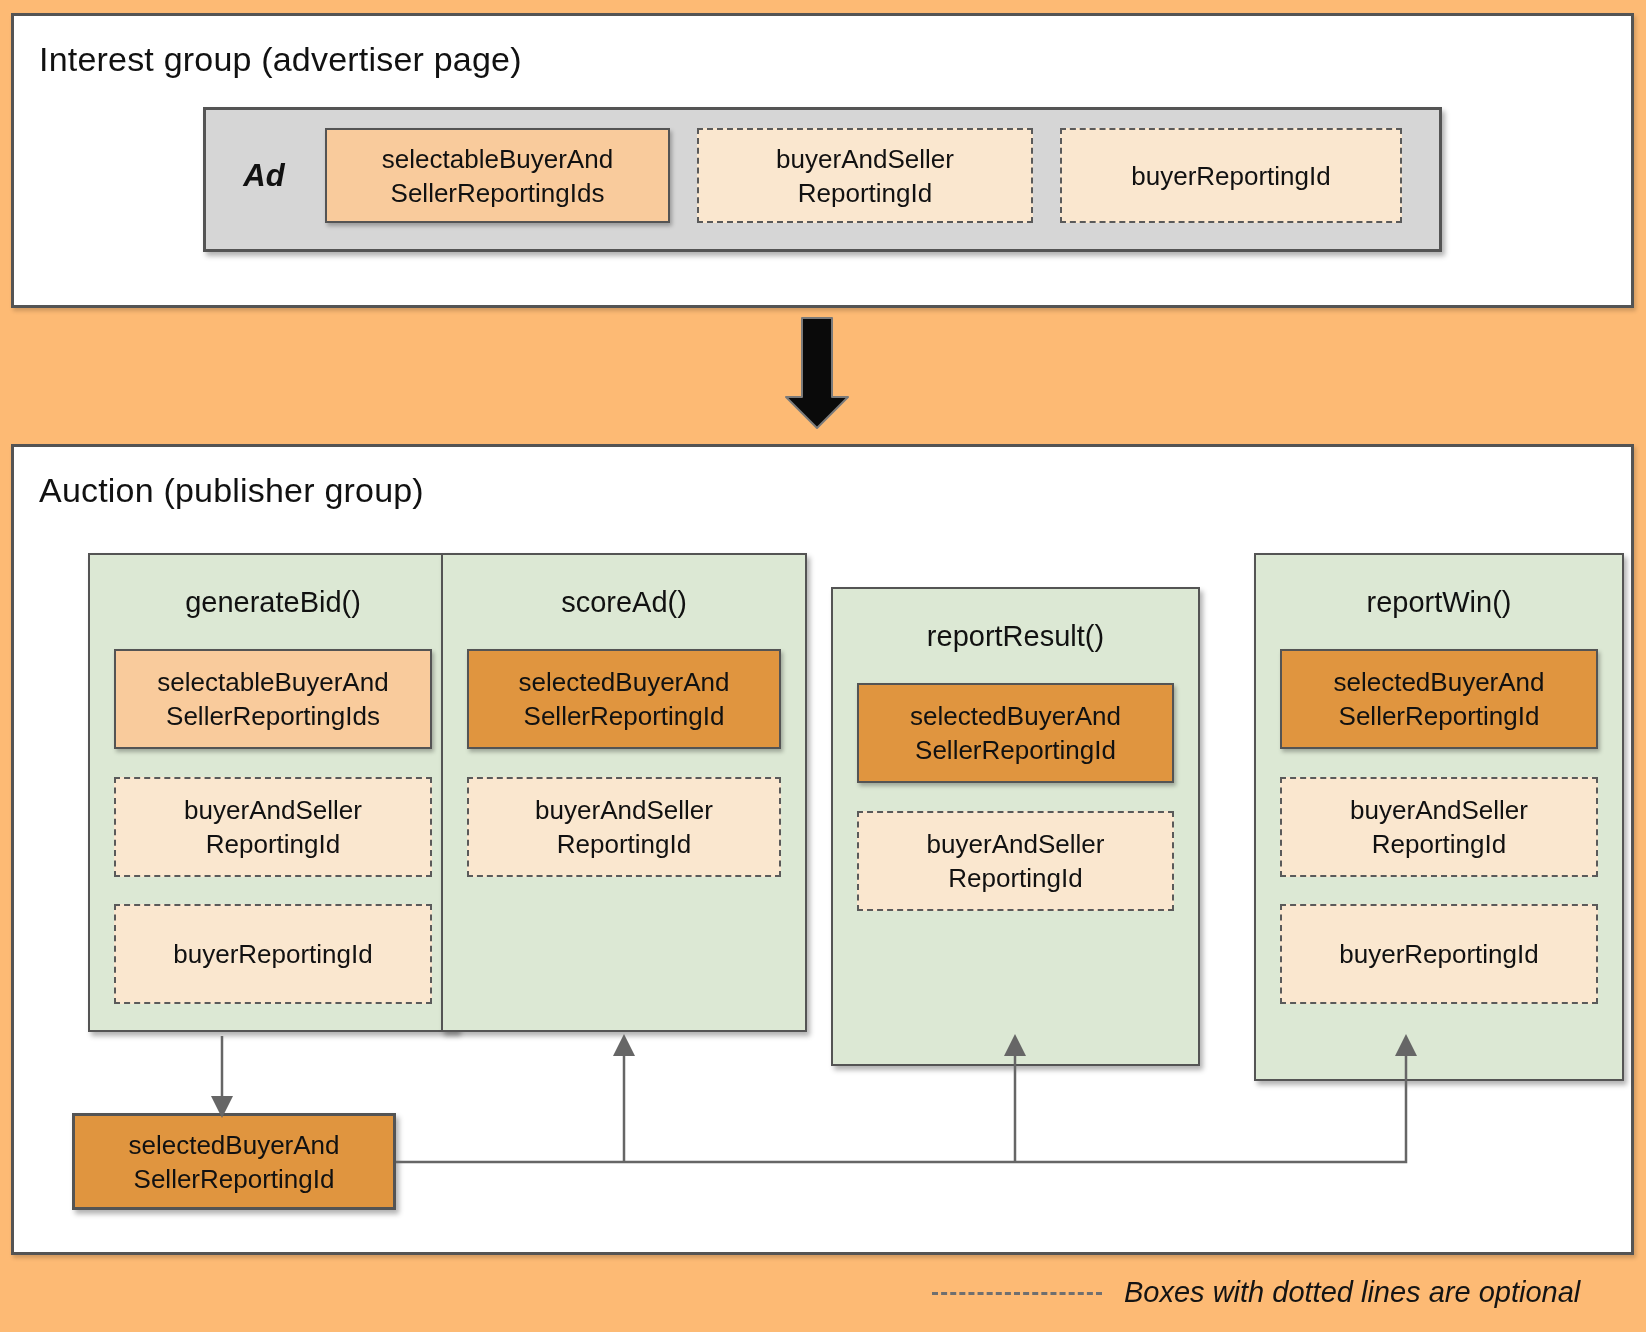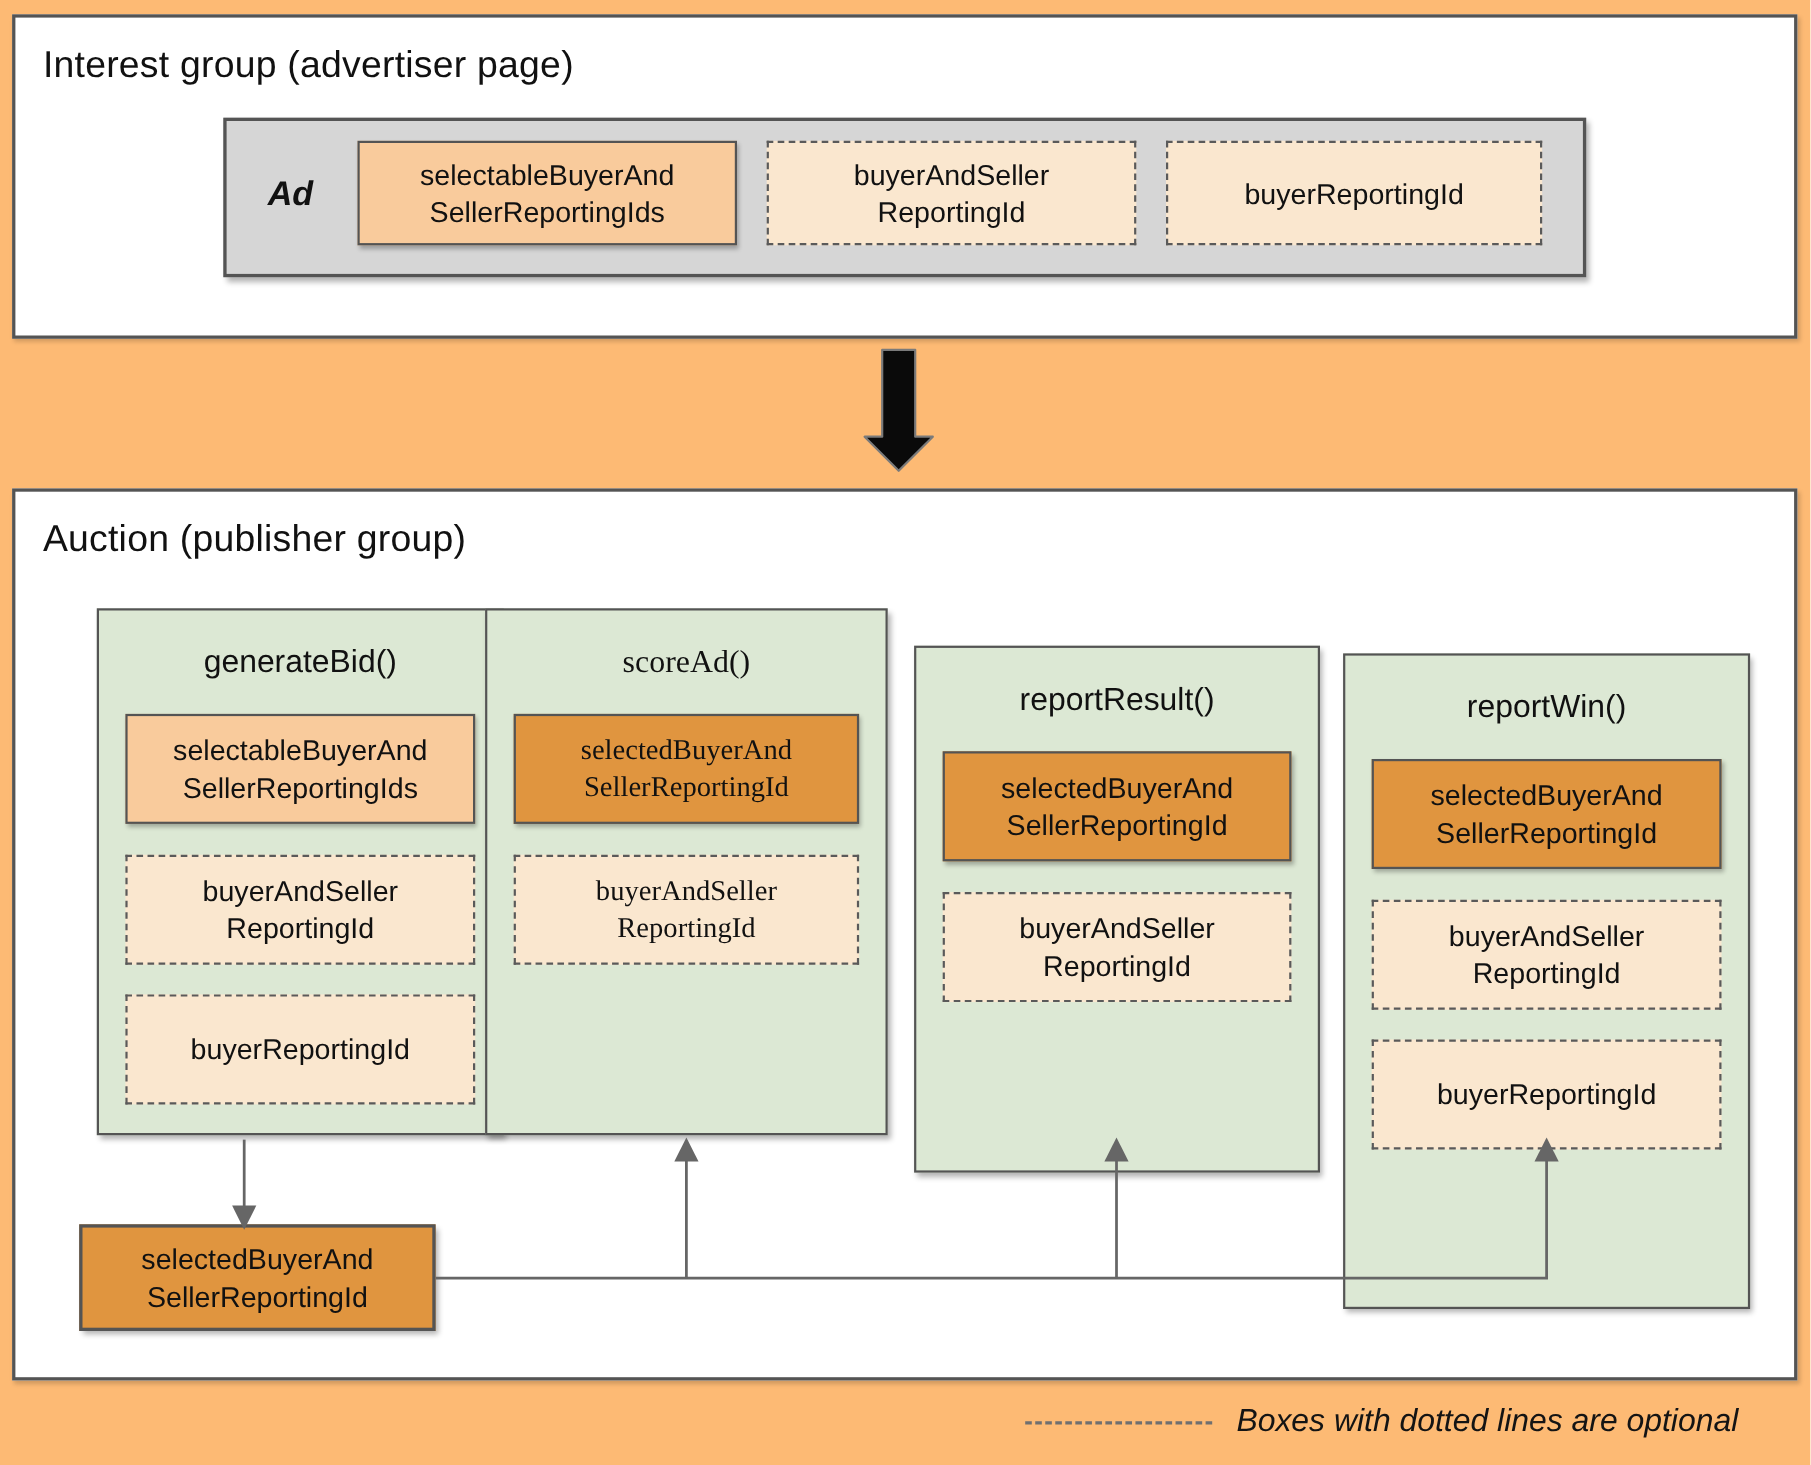--- a/index.html
+++ b/index.html
@@ -108,37 +108,37 @@
 
   <div class="abs column" style="left:47px;top:553px;width:370px;height:479px;margin-left:41px;">
     <div class="column-header">generateBid()</div>
     <div class="slot slot1 node node-solid-light">selectableBuyerAnd
 SellerReportingIds</div>
     <div class="slot slot2 node node-dashed">buyerAndSeller
 ReportingId</div>
     <div class="slot slot3 node node-dashed">buyerReportingId</div>
   </div>
 
-  <div class="abs column" style="left:441px;top:553px;width:366px;height:479px;font-family:Liberation Serif, serif;">
+  <div class="abs column" style="left:441px;top:553px;width:366px;height:479px;">
     <div class="column-header">scoreAd()</div>
     <div class="slot slot1 node node-solid-dark">selectedBuyerAnd
 SellerReportingId</div>
     <div class="slot slot2 node node-dashed">buyerAndSeller
 ReportingId</div>
   </div>
 
   <div class="abs column" style="left:831px;top:553px;width:369px;height:479px;margin-top:34px;">
     <div class="column-header">reportResult()</div>
     <div class="slot slot1 node node-solid-dark">selectedBuyerAnd
 SellerReportingId</div>
     <div class="slot slot2 node node-dashed">buyerAndSeller
 ReportingId</div>
   </div>
 
-  <div class="abs column" style="left:1221px;top:553px;width:370px;height:596px;margin-top:41px;">
+  <div class="abs column" style="left:1254px;top:553px;width:370px;height:528px;">
     <div class="column-header">reportWin()</div>
     <div class="slot slot1 node node-solid-dark">selectedBuyerAnd
 SellerReportingId</div>
     <div class="slot slot2 node node-dashed">buyerAndSeller
 ReportingId</div>
     <div class="slot slot3 node node-dashed">buyerReportingId</div>
   </div>
 
   <div class="abs node node-solid-dark output-box" style="left:72px;top:1113px;width:324px;height:97px;">selectedBuyerAnd
 SellerReportingId</div>

